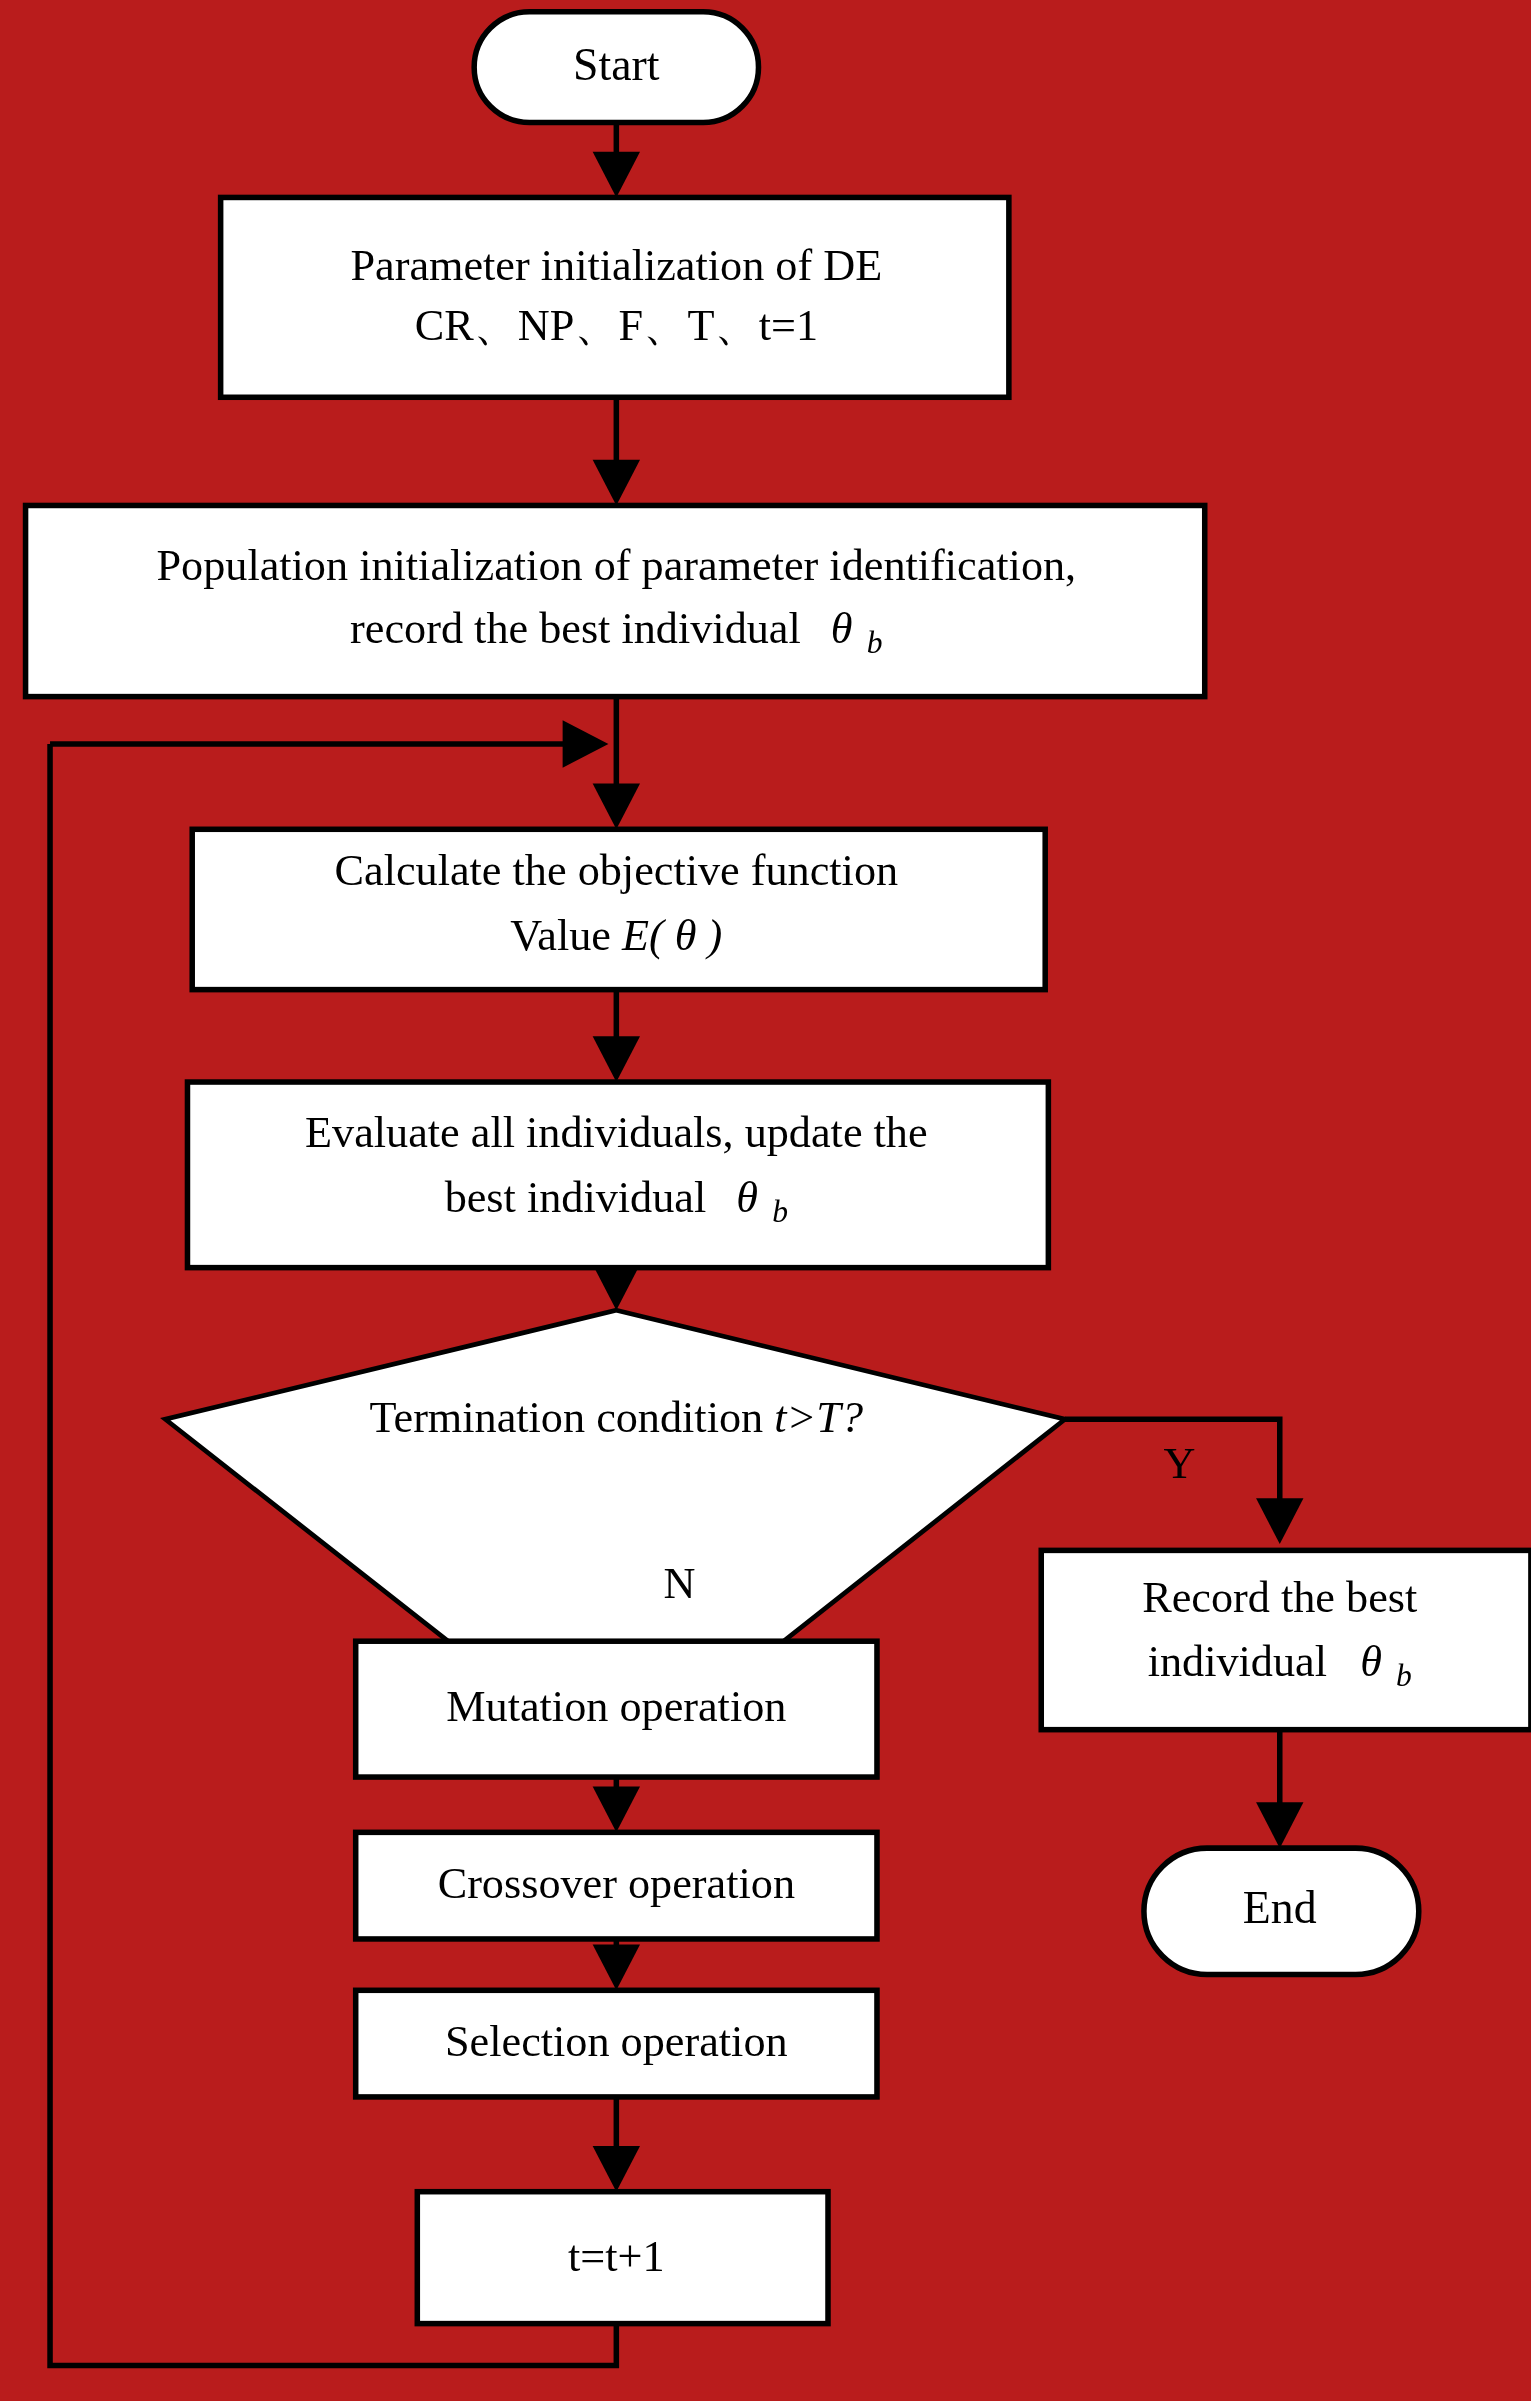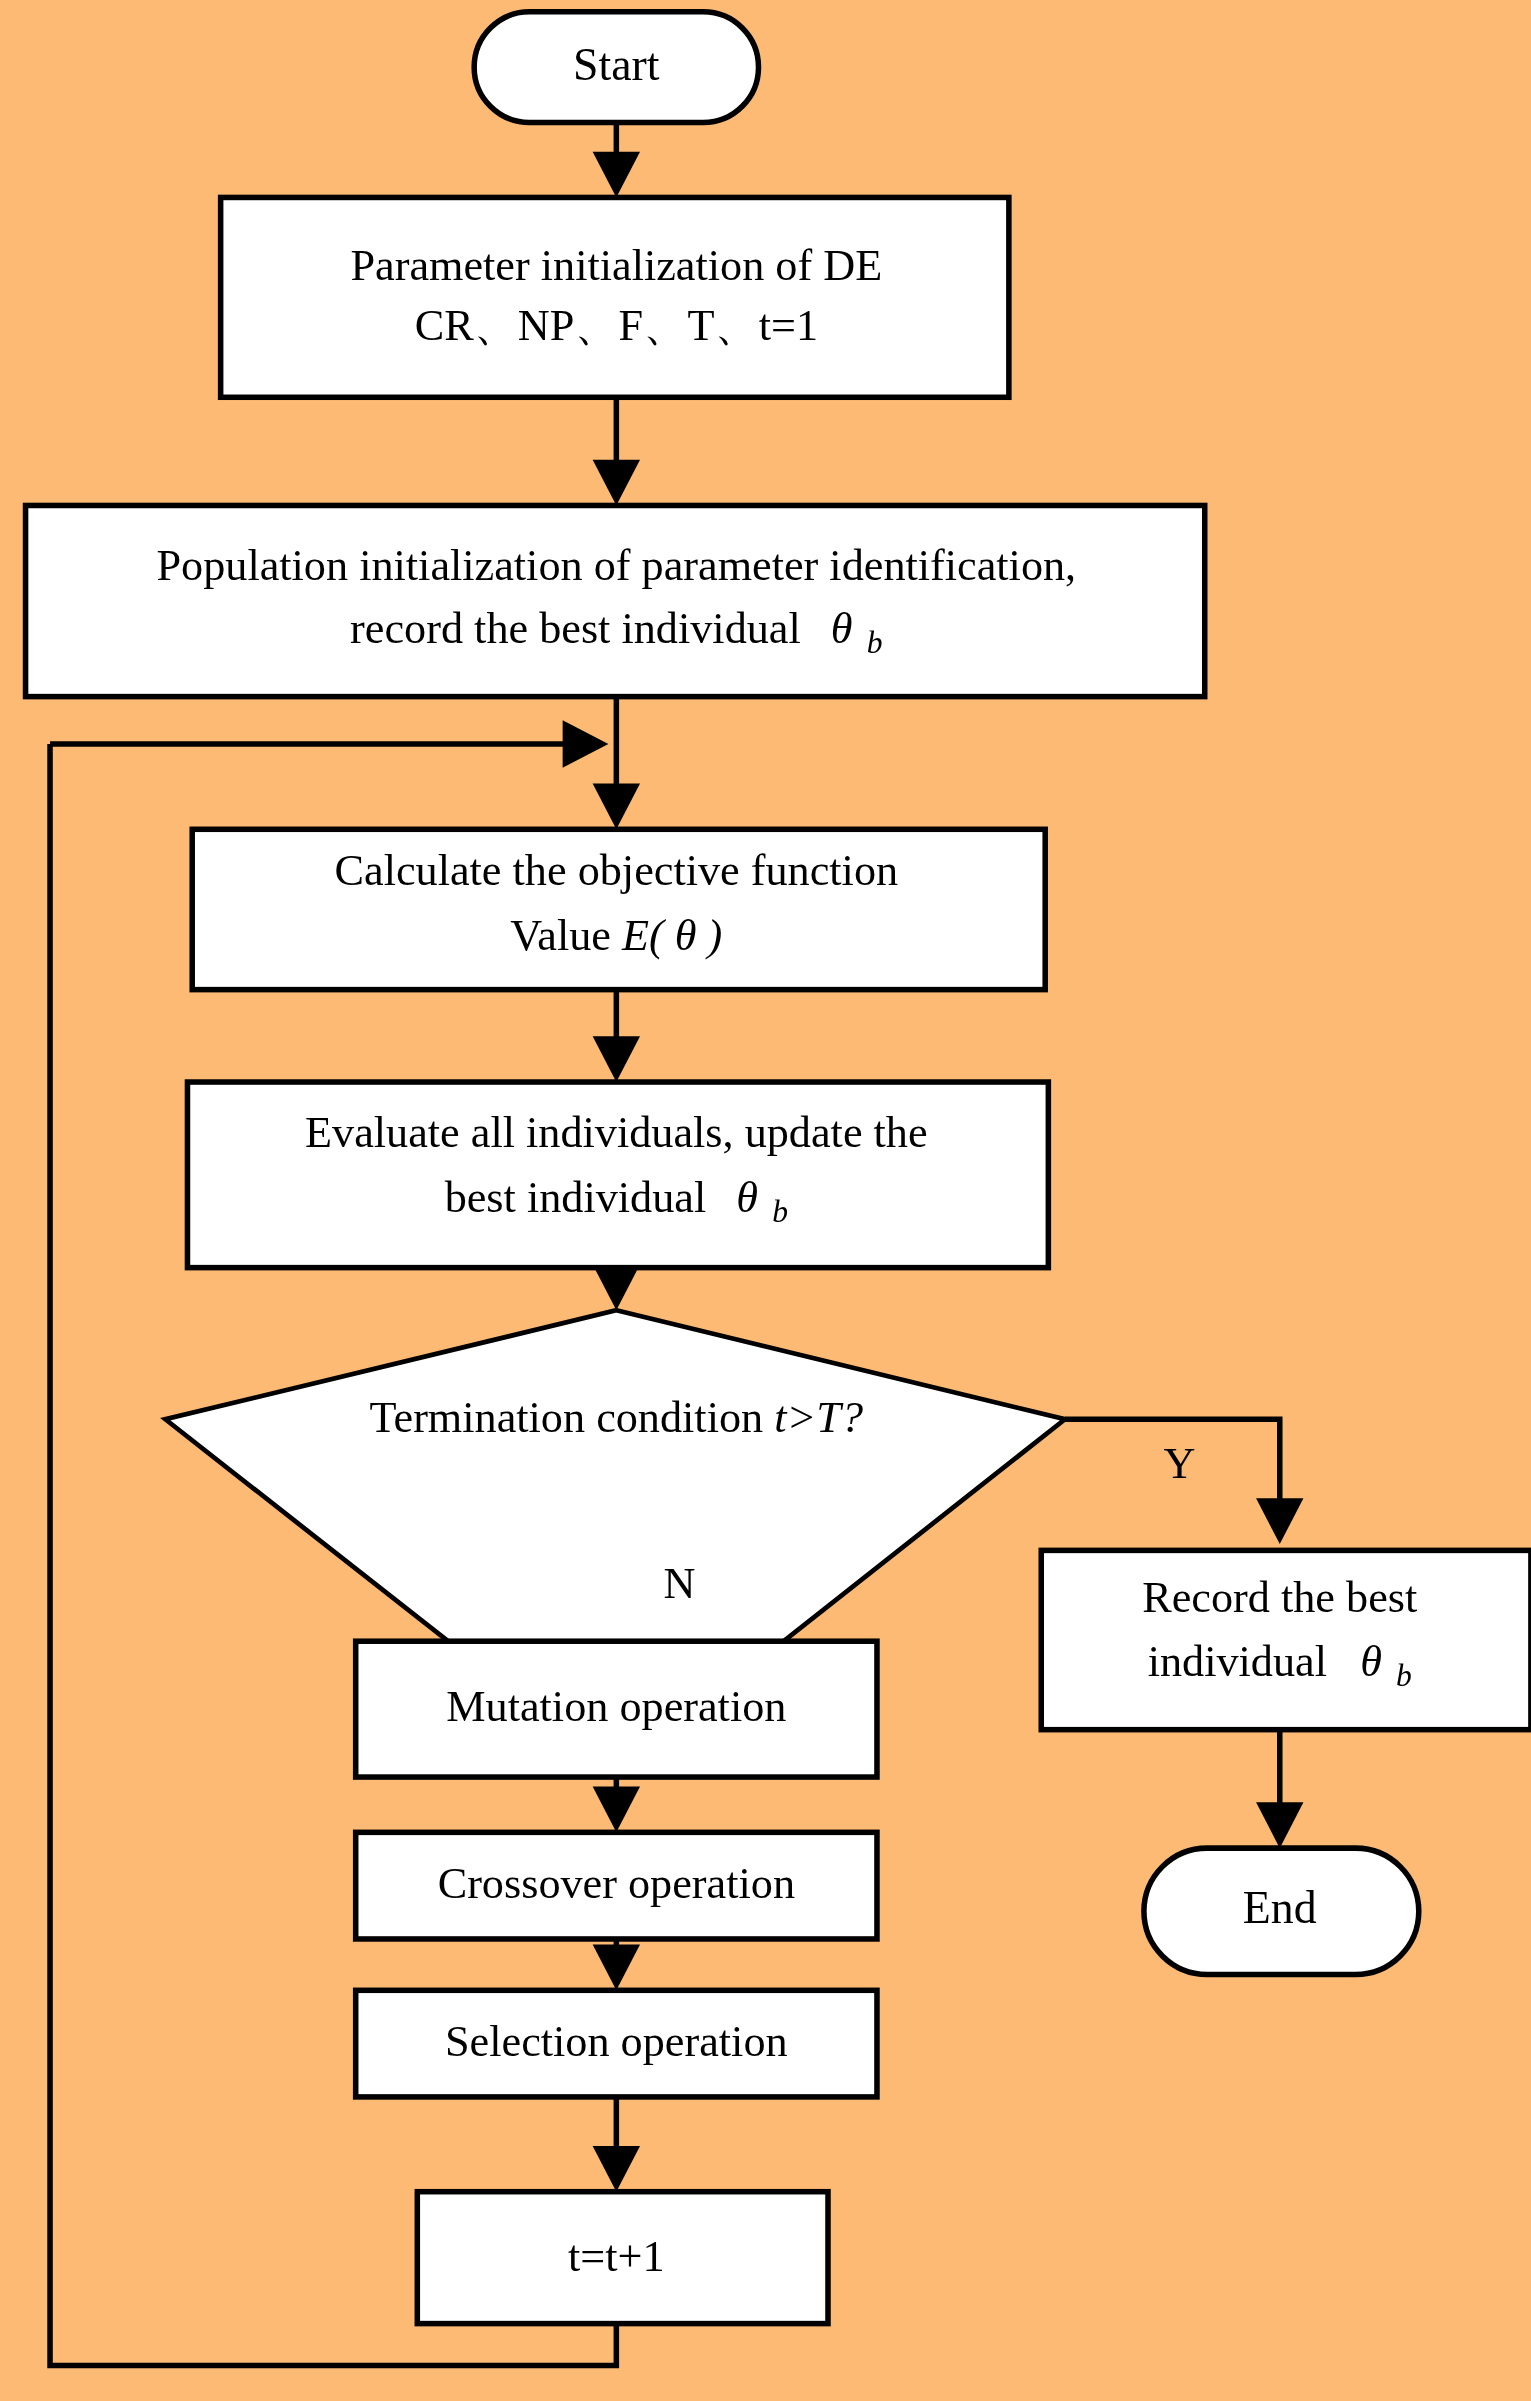--- a/index.html
+++ b/index.html
@@ -7,21 +7,21 @@
     padding: 0;
     background: #ffffff;
   }
   body {
     font-family: "Liberation Serif", "DejaVu Serif", serif;
   }
   #flowchart-root {
     position: relative;
     width: 1532px;
     height: 2401px;
-    background: #fdba74;
+    background: #b91c1c;
     overflow: hidden;
   }
   svg.chart-canvas {
     display: block;
     width: 1532px;
     height: 2401px;
   }
   .node-shape {
     fill: #ffffff;
     stroke: #000000;

